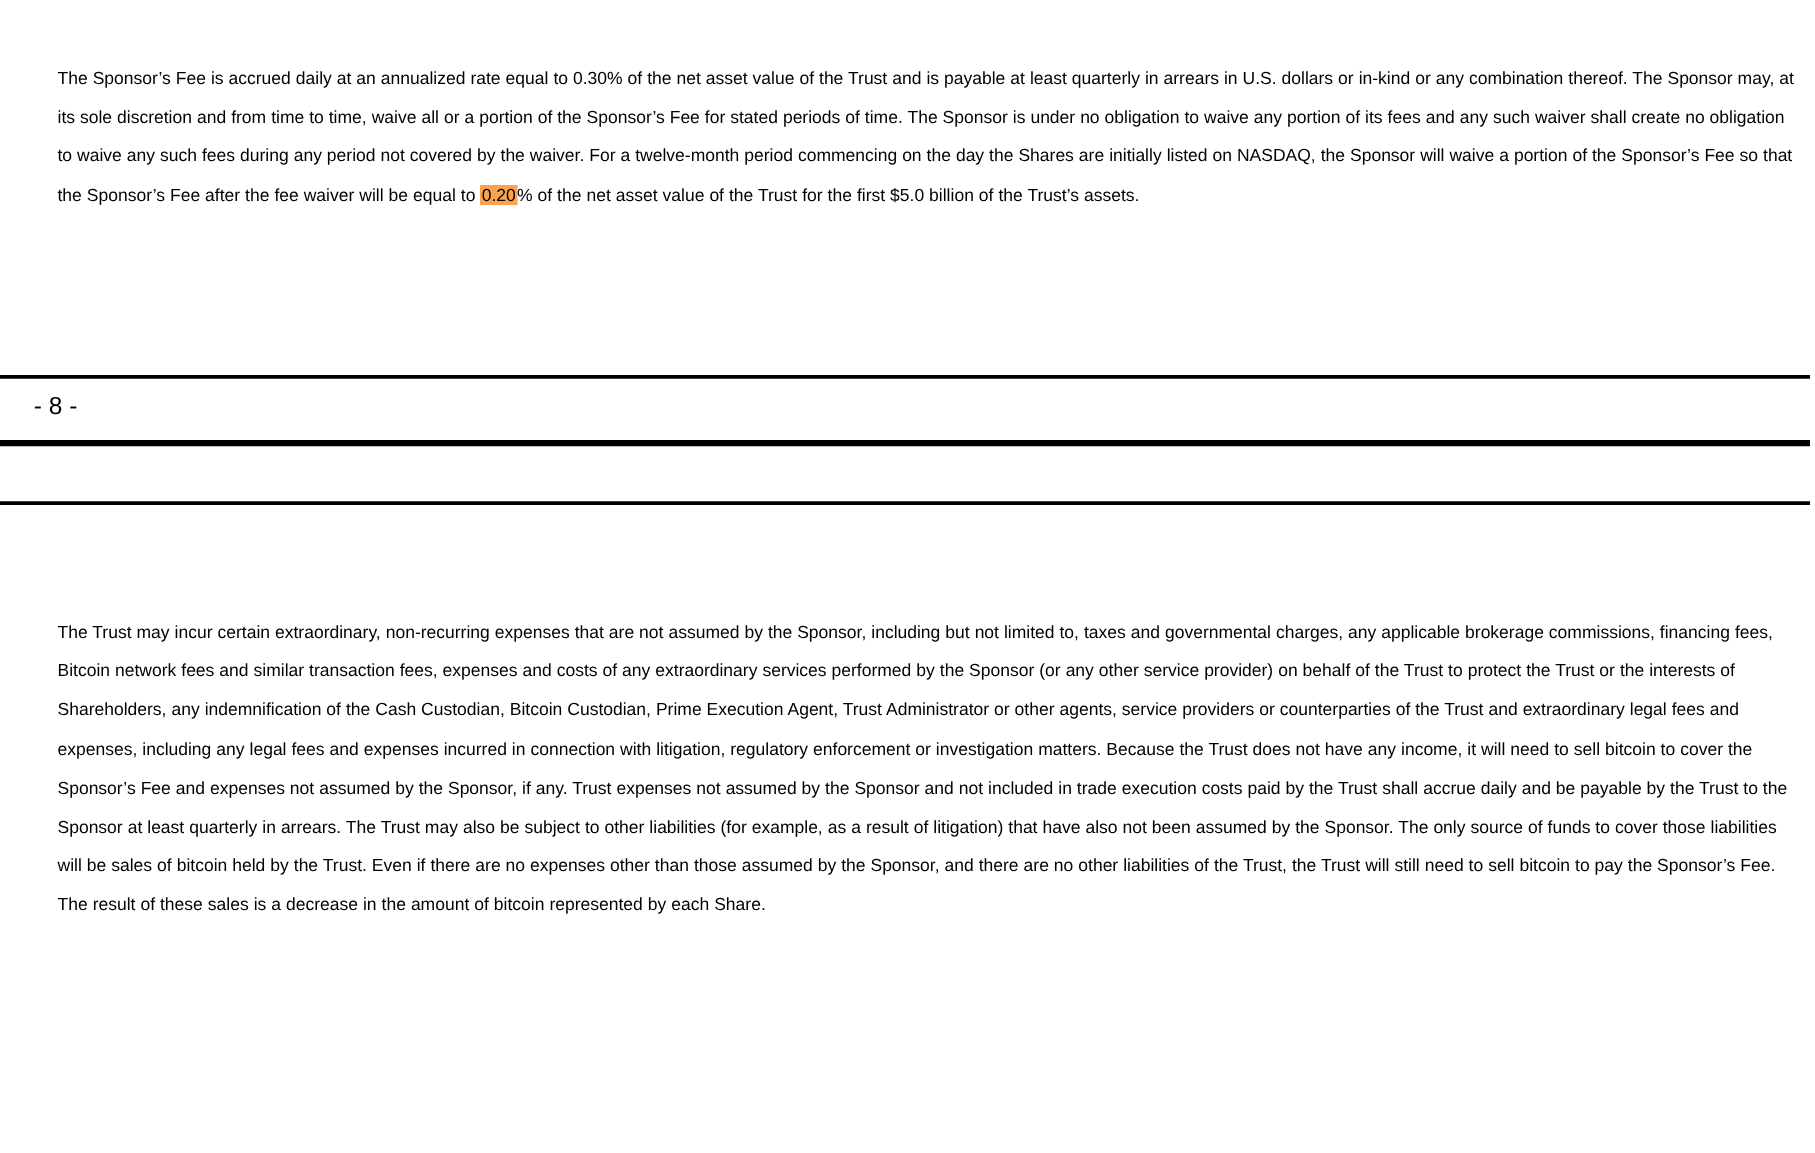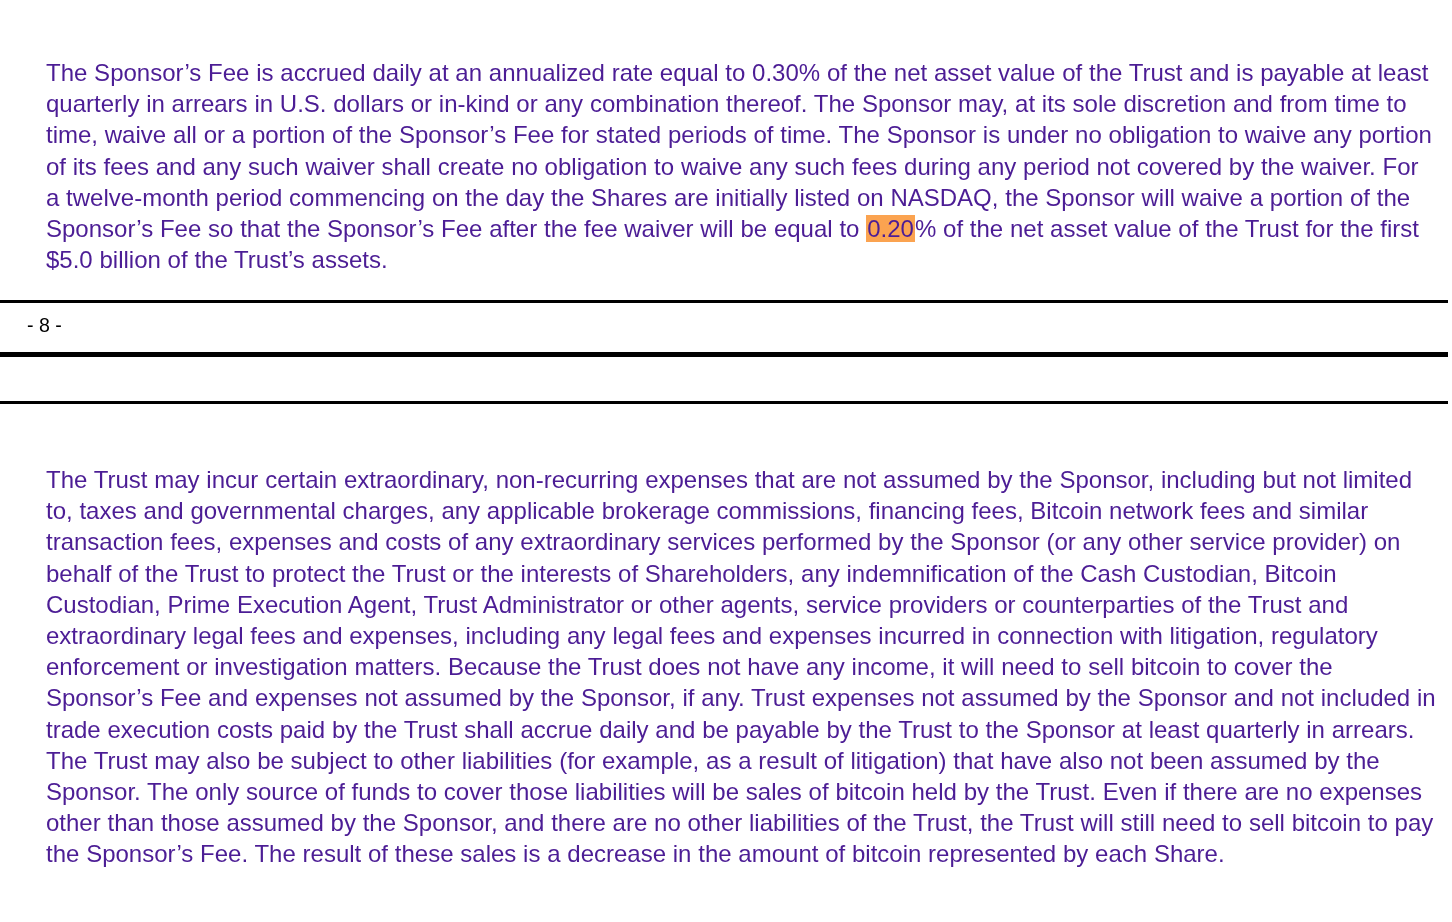--- a/index.html
+++ b/index.html
@@ -19,34 +19,34 @@
     position: relative;
     width: 1452px;
     height: 922px;
     background: #ffffff;
   }
 
   .para {
     position: absolute;
     left: 46px;
     width: 1392px;
-    font-size: 24px;
+    font-size: 14px;
     line-height: 31.2px;
-    color: #4c1d95;
+    color: #000000;
     text-align: left;
     letter-spacing: 0.0px;
     word-spacing: 0.1px;
   }
 
   #para-fee {
     top: 33px;
   }
 
   #para-expenses {
-    top: 440px;
+    top: 476px;
     width: 1398px;
   }
 
   .hl {
     background: #fba350;
     padding: 0 1px;
     box-decoration-break: clone;
     -webkit-box-decoration-break: clone;
   }
 

